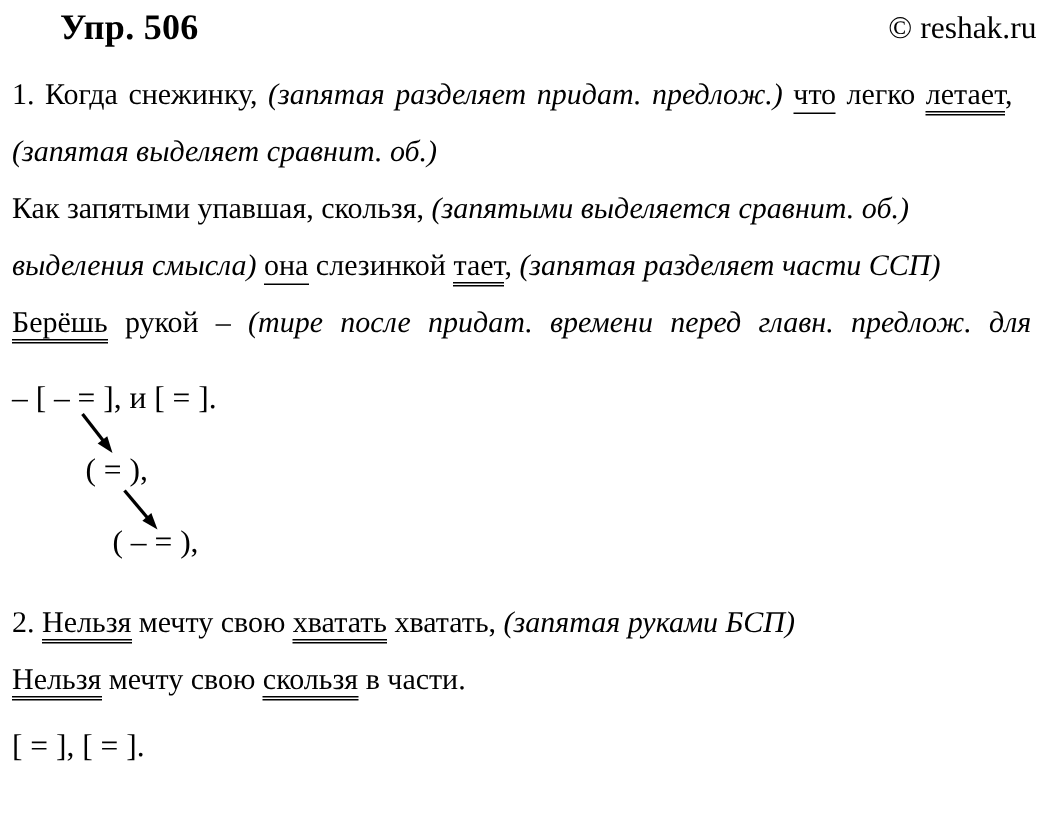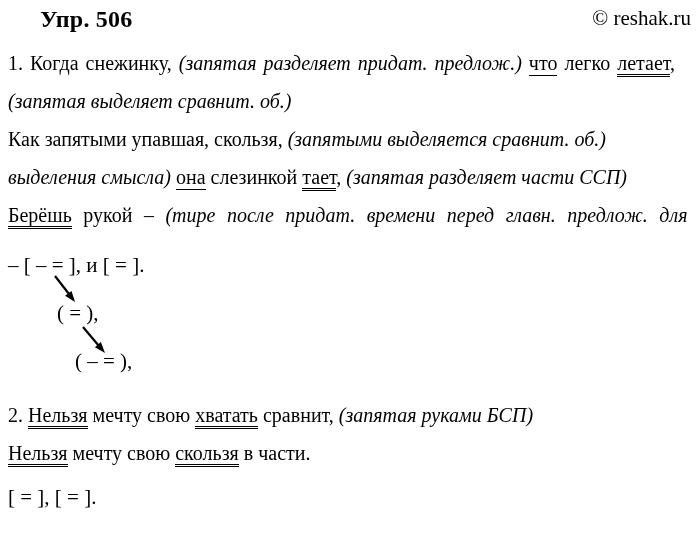--- a/index.html
+++ b/index.html
@@ -98,19 +98,19 @@
         <polygon points="67,52 57.1,45.7 63.5,40.9" fill="#000"></polygon>
       </g>
       <g>
         <line x1="75" y1="77" x2="91" y2="96" stroke="#000" stroke-width="2.2"></line>
         <polygon points="97,103 86.9,97.2 92.9,92" fill="#000"></polygon>
       </g>
     </svg>
   </div>
 
   <div class="textblock part2">
-      <div class="line"><span class="seg plain">2. </span><span class="seg u2">Нельзя</span><span class="seg plain"> мечту свою </span><span class="seg u2">хватать</span><span class="seg plain"> сравнит, </span><span class="seg it">(запятая руками БСП)</span></div>
+      <div class="line"><span class="seg plain">2. </span><span class="seg u2">Нельзя</span><span class="seg plain"> мечту свою </span><span class="seg u2">хватать</span><span class="seg plain"> хватать, </span><span class="seg it">(запятая руками БСП)</span></div>
       <div class="line"><span class="seg u2">Нельзя</span><span class="seg plain"> мечту свою </span><span class="seg u2">скользя</span><span class="seg plain"> в части.</span></div>
     </div>
 
   <div class="schema2-line">[ = ], [ = ].</div>
 
 </div>
 
 </body></html>

